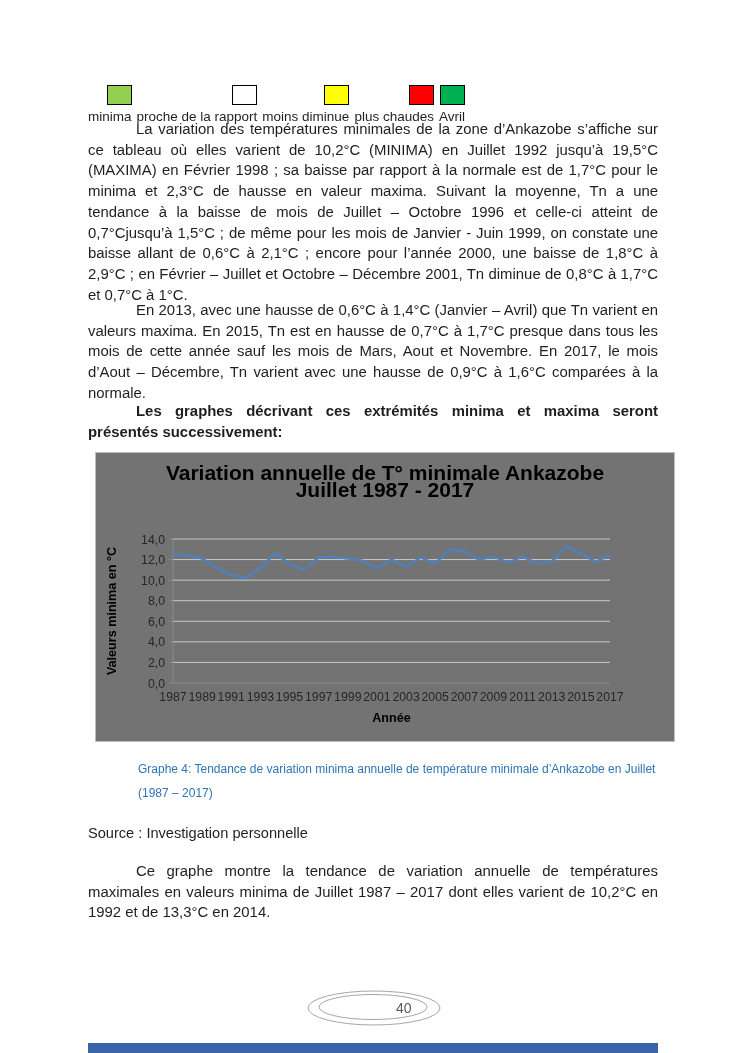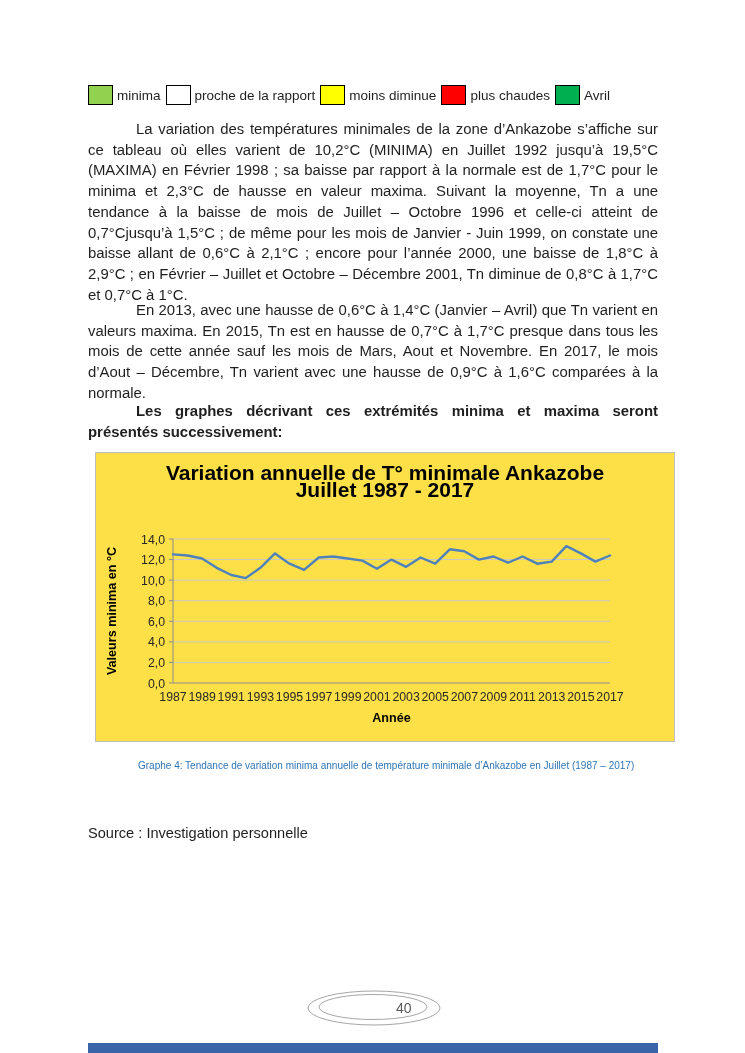--- a/index.html
+++ b/index.html
@@ -1,38 +1,38 @@
 <!DOCTYPE html>
 <html><head>
 <meta charset="utf-8">
 <style>
   html,body{margin:0;padding:0;background:#fff;}
   #page{position:relative;width:745px;height:1053px;background:#fff;overflow:hidden;
         font-family:"Liberation Sans",sans-serif;color:#1f1f1f;}
   
   #legend{position:absolute;left:88px;top:85px;display:flex;align-items:center;gap:5px;}
-  .legend-item{display:flex;align-items:center;gap:4px;}
+  .legend-item{display:flex;align-items:flex-end;gap:4px;flex-direction:column;}
   .swatch{width:25px;height:20px;border:1px solid #000;box-sizing:border-box;background:#fff;}
   .legend-label{font-size:13.5px;white-space:nowrap;}
   
   .para{position:absolute;left:88px;width:570px;font-size:14.9px;line-height:20.7px;
         text-align:justify;margin-top:7px;}
   .para.indent{text-indent:48px;}
   
   #chart-box{position:absolute;left:95px;top:452px;width:578px;height:288px;
-             border:1px solid #bdbdbd;background:#fde047;}
+             border:1px solid #bdbdbd;background:#737373;}
   .chart-title{position:absolute;left:0;right:0;text-align:center;font-weight:bold;
                font-size:21px;color:#000;}
   #chart-title-1{top:8px;}
   #chart-title-2{top:25px;}
   #chart-svg{position:absolute;left:0;top:70px;}
   .tick{font-size:12.3px;fill:#262626;font-family:"Liberation Sans",sans-serif;}
   .axis-title{font-size:12.6px;font-weight:bold;fill:#000;font-family:"Liberation Sans",sans-serif;}
   
-  #caption{position:absolute;left:138px;top:757px;width:525px;font-size:10px;line-height:17px;}
+  #caption{position:absolute;left:138px;top:757px;width:525px;font-size:12px;line-height:24px;}
   #source-line{position:absolute;left:88px;right:95px;top:825px;text-align:left;font-size:14.6px;}
   
   #page-oval{position:absolute;left:304px;top:986px;}
   #page-num{font-size:14px;fill:#595959;font-family:"Liberation Sans",sans-serif;}
   
   #footer-bar{position:absolute;left:88px;top:1043px;width:570px;height:10px;}
 </style>
 </head>
 <body>
 
@@ -115,20 +115,21 @@
         <polyline points="77.0,31.4 91.6,32.5 106.1,35.5 120.7,44.8 135.3,52.0 149.8,55.1 164.4,44.8 179.0,30.4 193.5,40.7 208.1,46.9 222.7,34.5 237.2,33.5 251.8,35.5 266.4,37.6 280.9,45.8 295.5,36.6 310.1,43.8 324.6,34.5 339.2,40.7 353.8,26.3 368.3,28.3 382.9,36.6 397.5,33.5 412.0,39.7 426.6,33.5 441.2,40.7 455.7,38.6 470.3,23.2 484.9,30.4 499.4,38.6 514.0,32.5" fill="none" stroke="#4F81BD" stroke-width="2.4" stroke-linejoin="round" stroke-linecap="round"></polyline>
         <text x="20" y="88" text-anchor="middle" class="axis-title" transform="rotate(-90 20 88)">Valeurs  minima en °C</text>
         <text x="295.5" y="199" text-anchor="middle" class="axis-title">Année</text>
       </svg>
   </div>
 
   <div id="caption" style="color: rgb(46, 117, 182);">Graphe 4: Tendance de variation minima annuelle de température minimale d’Ankazobe en Juillet (1987 – 2017)</div>
 
   <div id="source-line">Source : Investigation personnelle</div>
 
+  <div class="para indent" style="top:854px;">Ce graphe montre la tendance de variation annuelle de températures maximales en valeurs minima de Juillet 1987 – 2017 dont elles varient de 10,2°C en 1992 et de 13,3°C en 2014.</div>
 
   <svg id="page-oval" width="145" height="46">
     <ellipse cx="70" cy="22" rx="66" ry="17" fill="none" stroke="#a6a6a6" stroke-width="1"></ellipse>
     <ellipse cx="69" cy="21" rx="54" ry="12.5" fill="none" stroke="#a6a6a6" stroke-width="1"></ellipse>
     <text id="page-num" x="92" y="27" text-anchor="start">40</text>
   </svg>
 
   <div id="footer-bar" style="background-color: rgb(58, 100, 168);"></div>
 
 </div>

